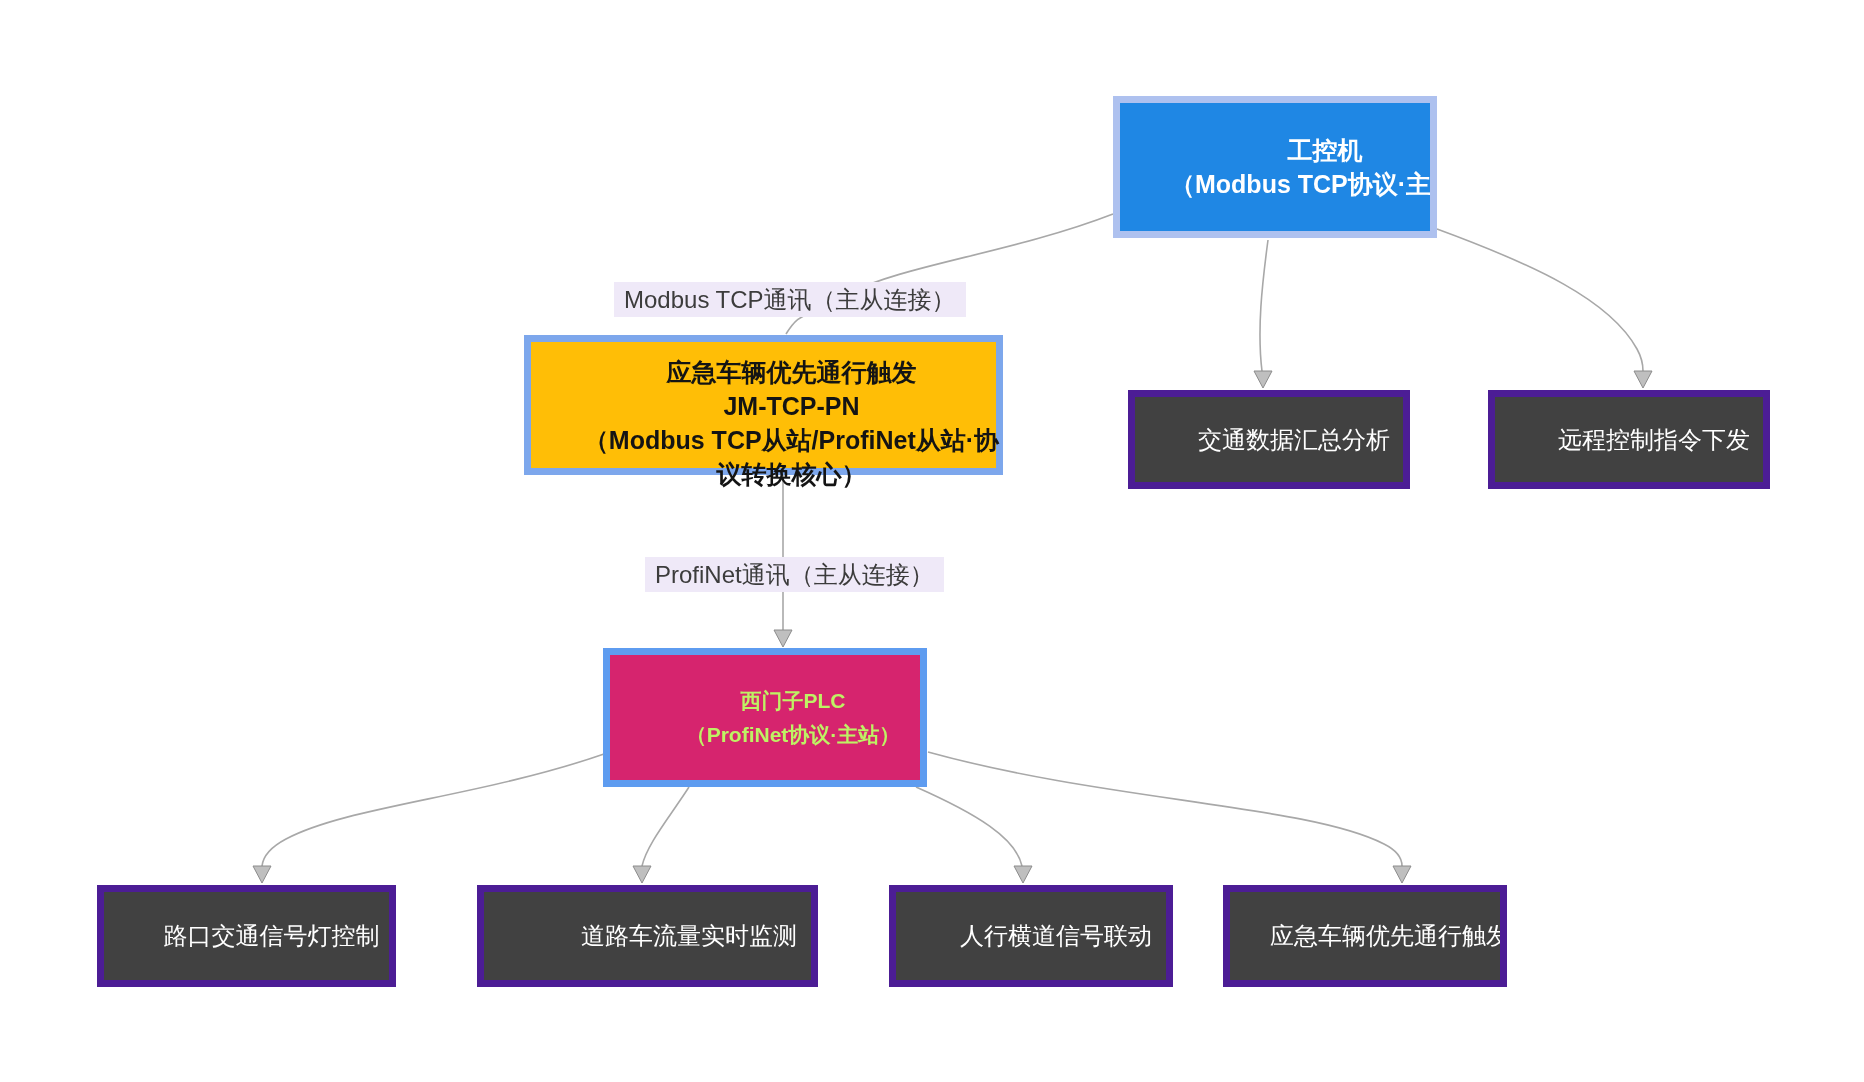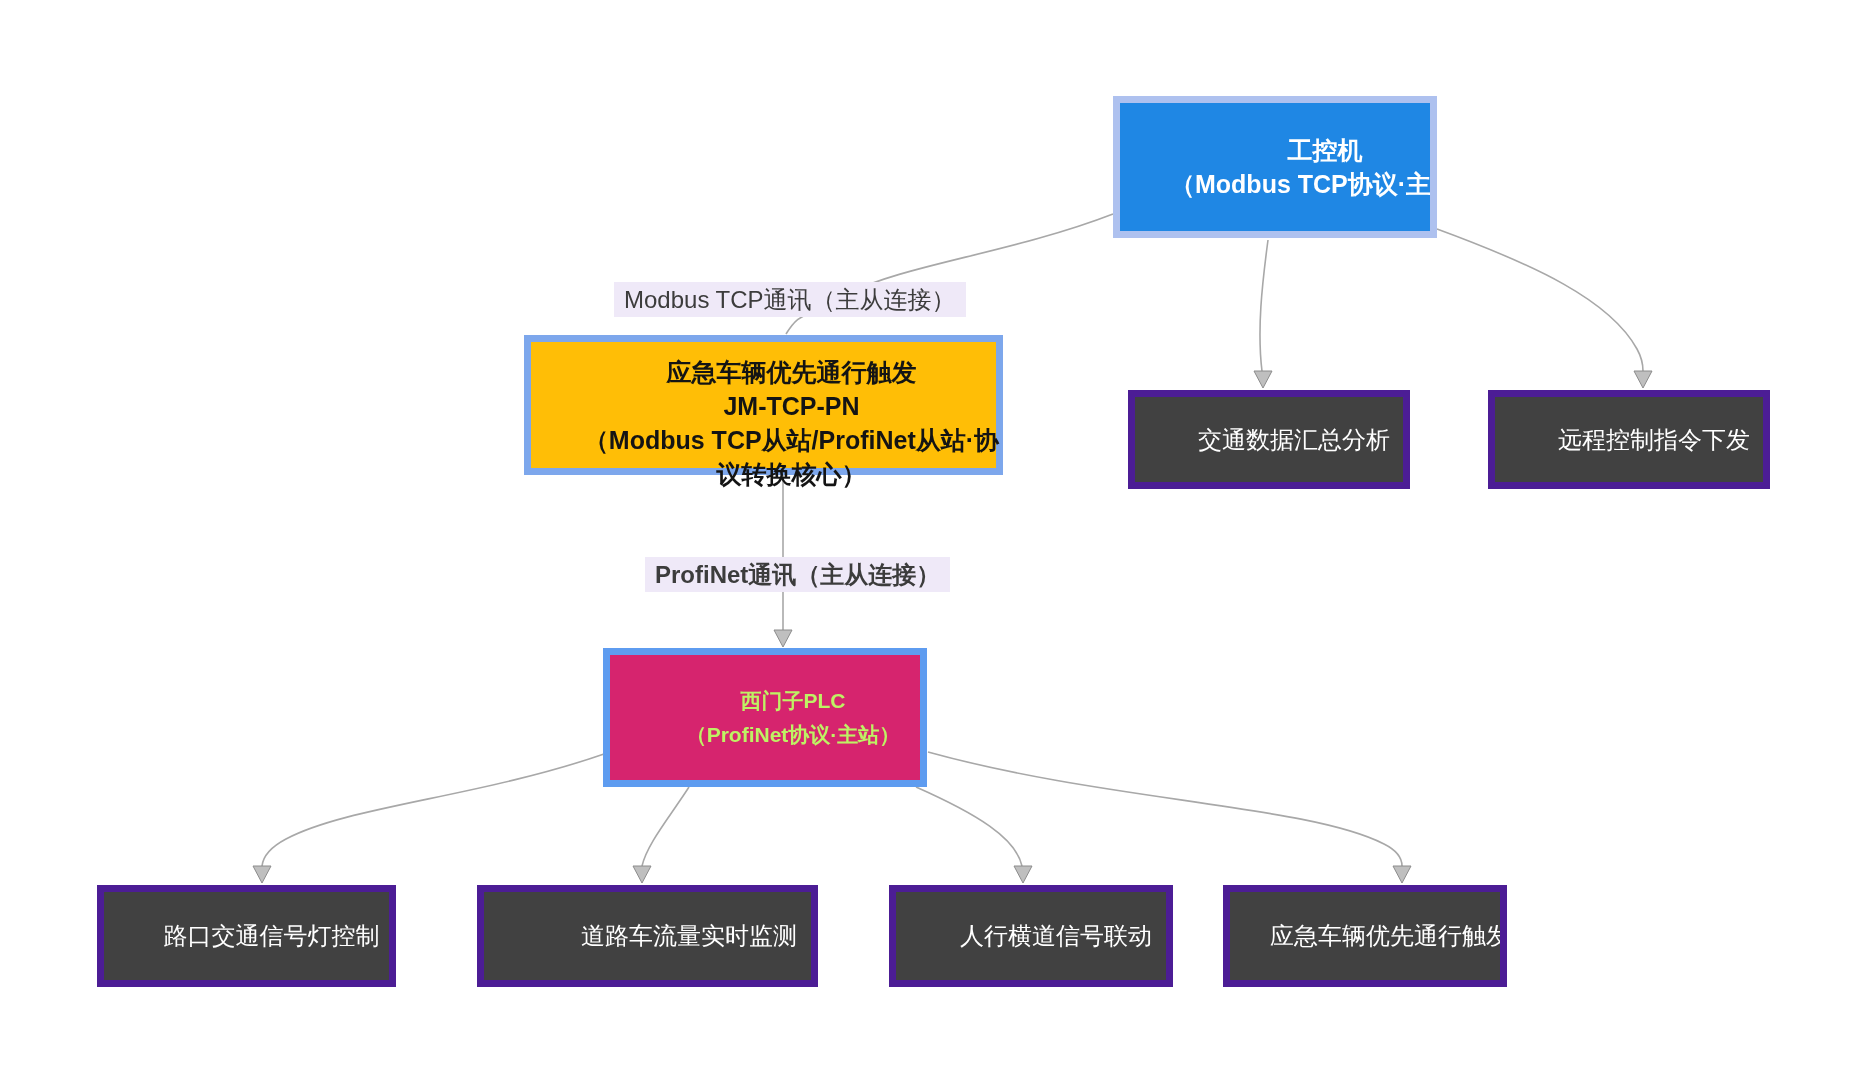--- a/index.html
+++ b/index.html
@@ -39,21 +39,21 @@
   .n-flow{left:477px;top:885px;width:341px;height:102px;padding-left:33px;}
   .n-crosswalk{left:868px;top:885px;width:284px;height:102px;margin-left:21px;}
   .n-emergency{left:1223px;top:885px;width:284px;height:102px;}
 
   
   .elabel{
     position:absolute;background:#efe9f8;color:#3c3c3c;font-size:24px;
     padding:3px 10px;white-space:nowrap;line-height:29px;
   }
   .l-modbus{left:614px;top:282px;}
-  .l-profinet{left:645px;top:557px;font-weight:bold;}
+  .l-profinet{left:645px;top:557px;}
 </style>
 </head>
 <body>
 
 <div class="canvas">
 
   <svg class="edges" viewBox="0 0 1864 1082">
     <path class="edge" d="M 1113 214 C 1015 252 900 266 850 293 S 800 312 786 334"></path>
     <path class="edge" d="M 1268 240 C 1262 285 1257 330 1262 371"></path>
     <path class="edge" d="M 1437 229 C 1535 265 1610 300 1637 349 C 1642 358 1643 365 1643 371"></path>

